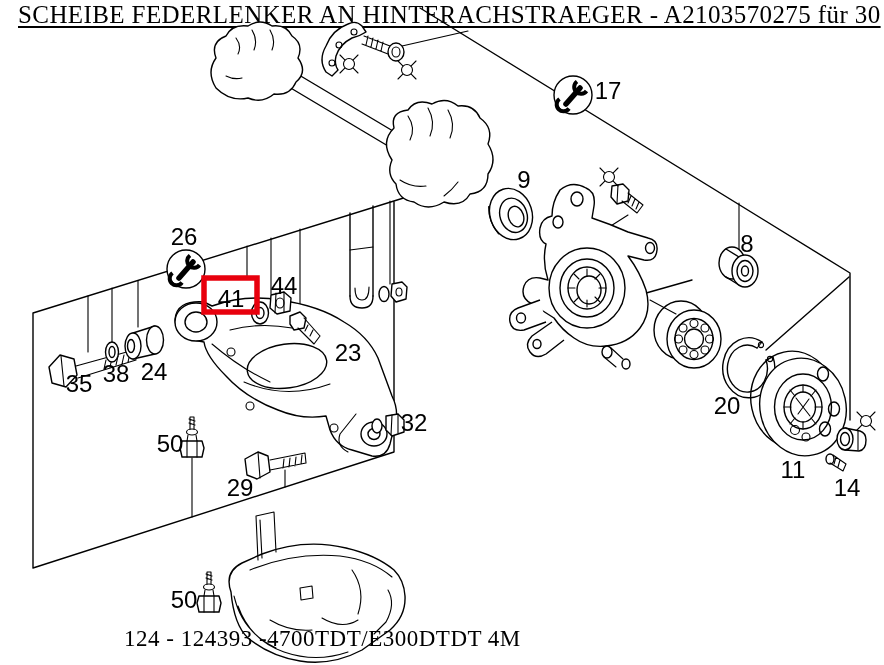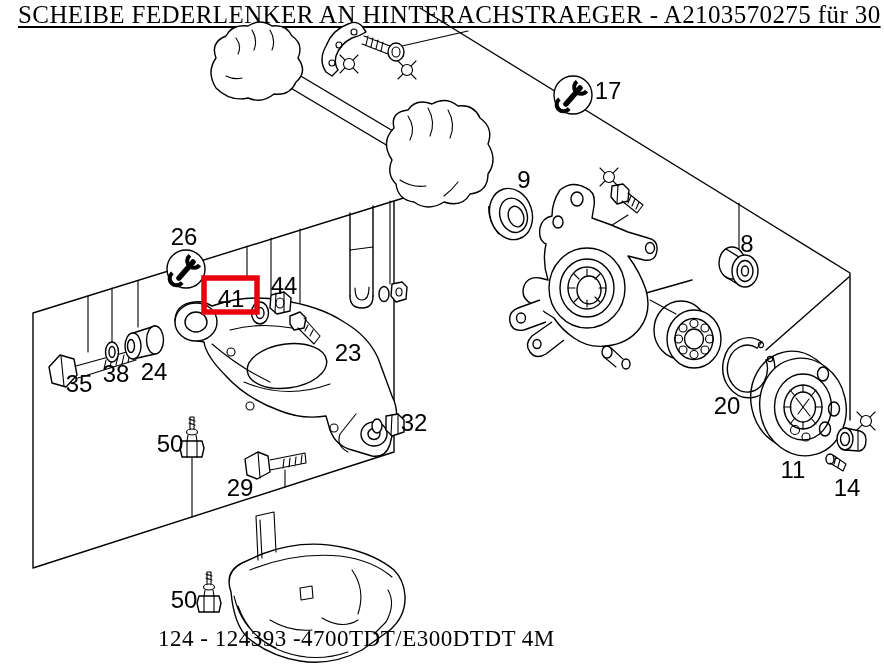--- a/index.html
+++ b/index.html
@@ -1,21 +1,21 @@
 <!DOCTYPE html>
 <html><head>
 <meta charset="utf-8">
 <style>
   html,body{margin:0;padding:0;background:#fff;}
   body{width:884px;height:665px;position:relative;overflow:hidden;
        font-family:"Liberation Serif",serif;}
   .title{position:absolute;left:18px;top:1px;width:880px;font-size:25px;color:#000;
          white-space:nowrap;letter-spacing:.4px;text-decoration:underline;
          text-underline-offset:3px;}
-  .footer{position:absolute;left:158px;top:626px;font-size:23px;color:#000;
+  .footer{position:absolute;left:124px;top:626px;font-size:23px;color:#000;
           white-space:nowrap;letter-spacing:.5px;}
   svg.diagram{position:absolute;left:0;top:0;width:884px;height:665px;}
   .ln{fill:none;stroke:#000;stroke-width:1.4;stroke-linecap:round;stroke-linejoin:round;}
   .fw{fill:#fff;stroke:#000;stroke-width:1.4;stroke-linejoin:round;}
   .thin{stroke-width:1.1;}
   .part-label{font-family:"Liberation Sans",sans-serif;font-size:24px;fill:#000;
               text-anchor:middle;}
 </style>
 </head>
 <body>

